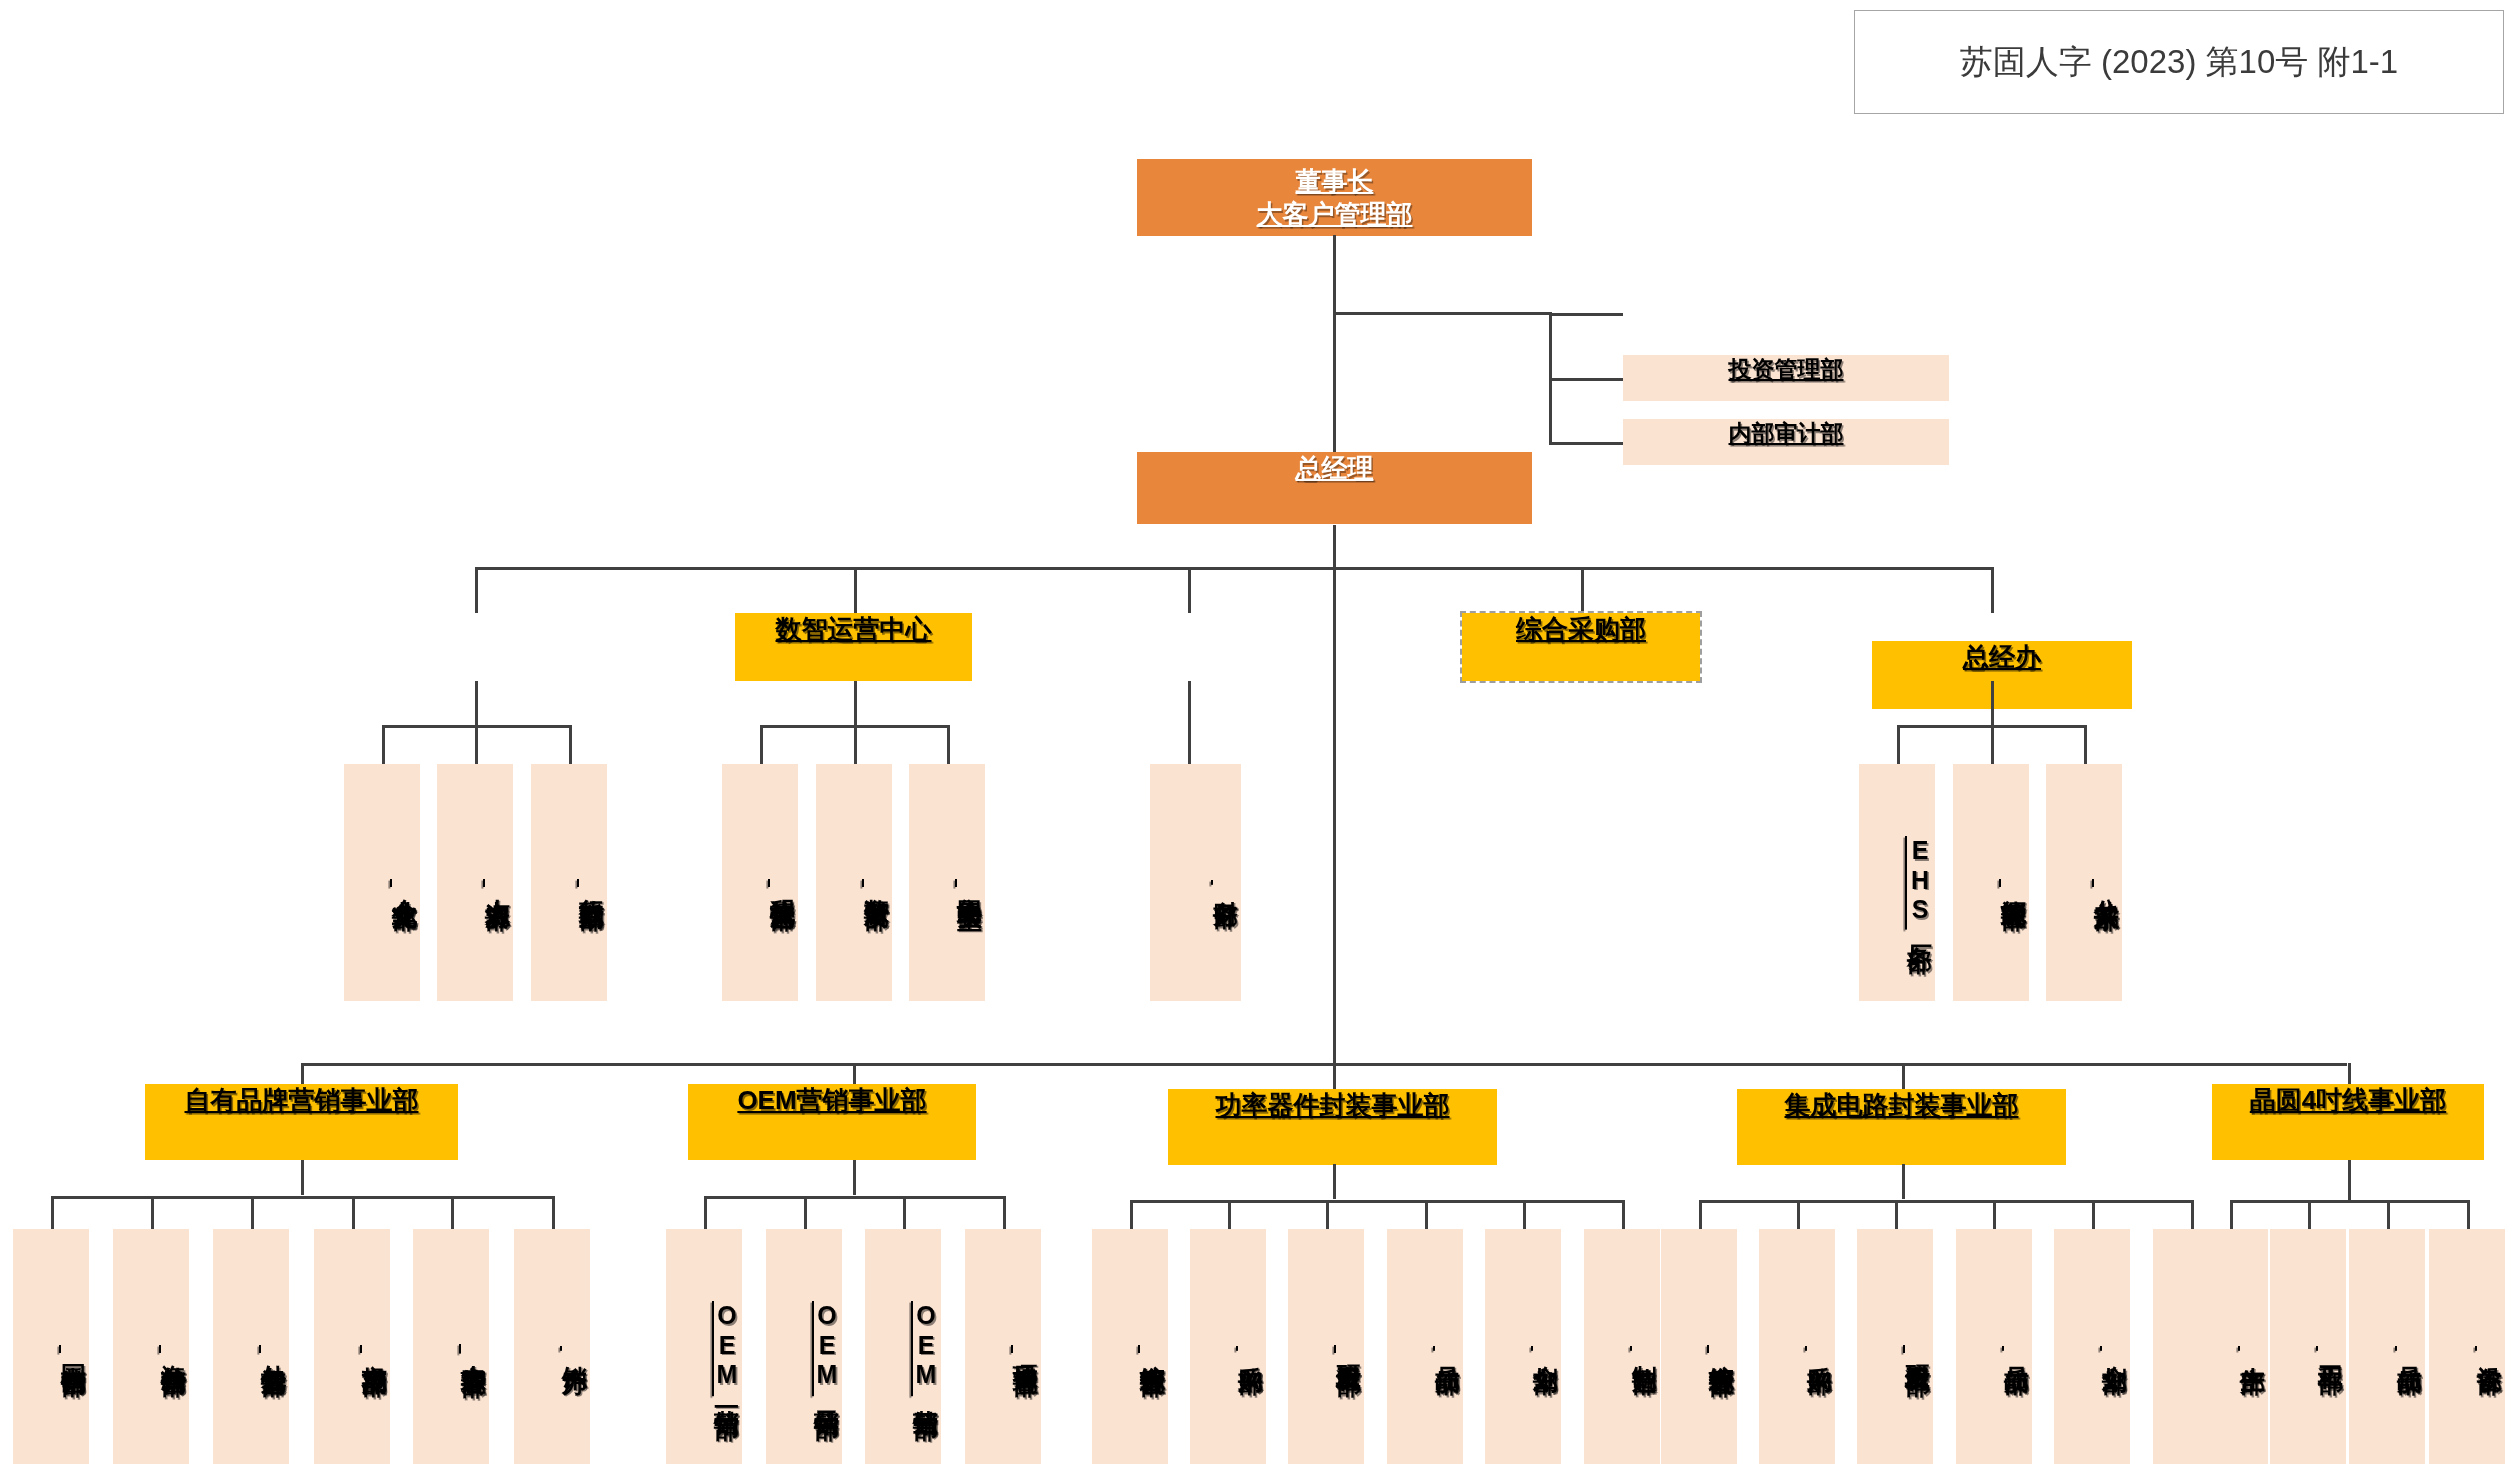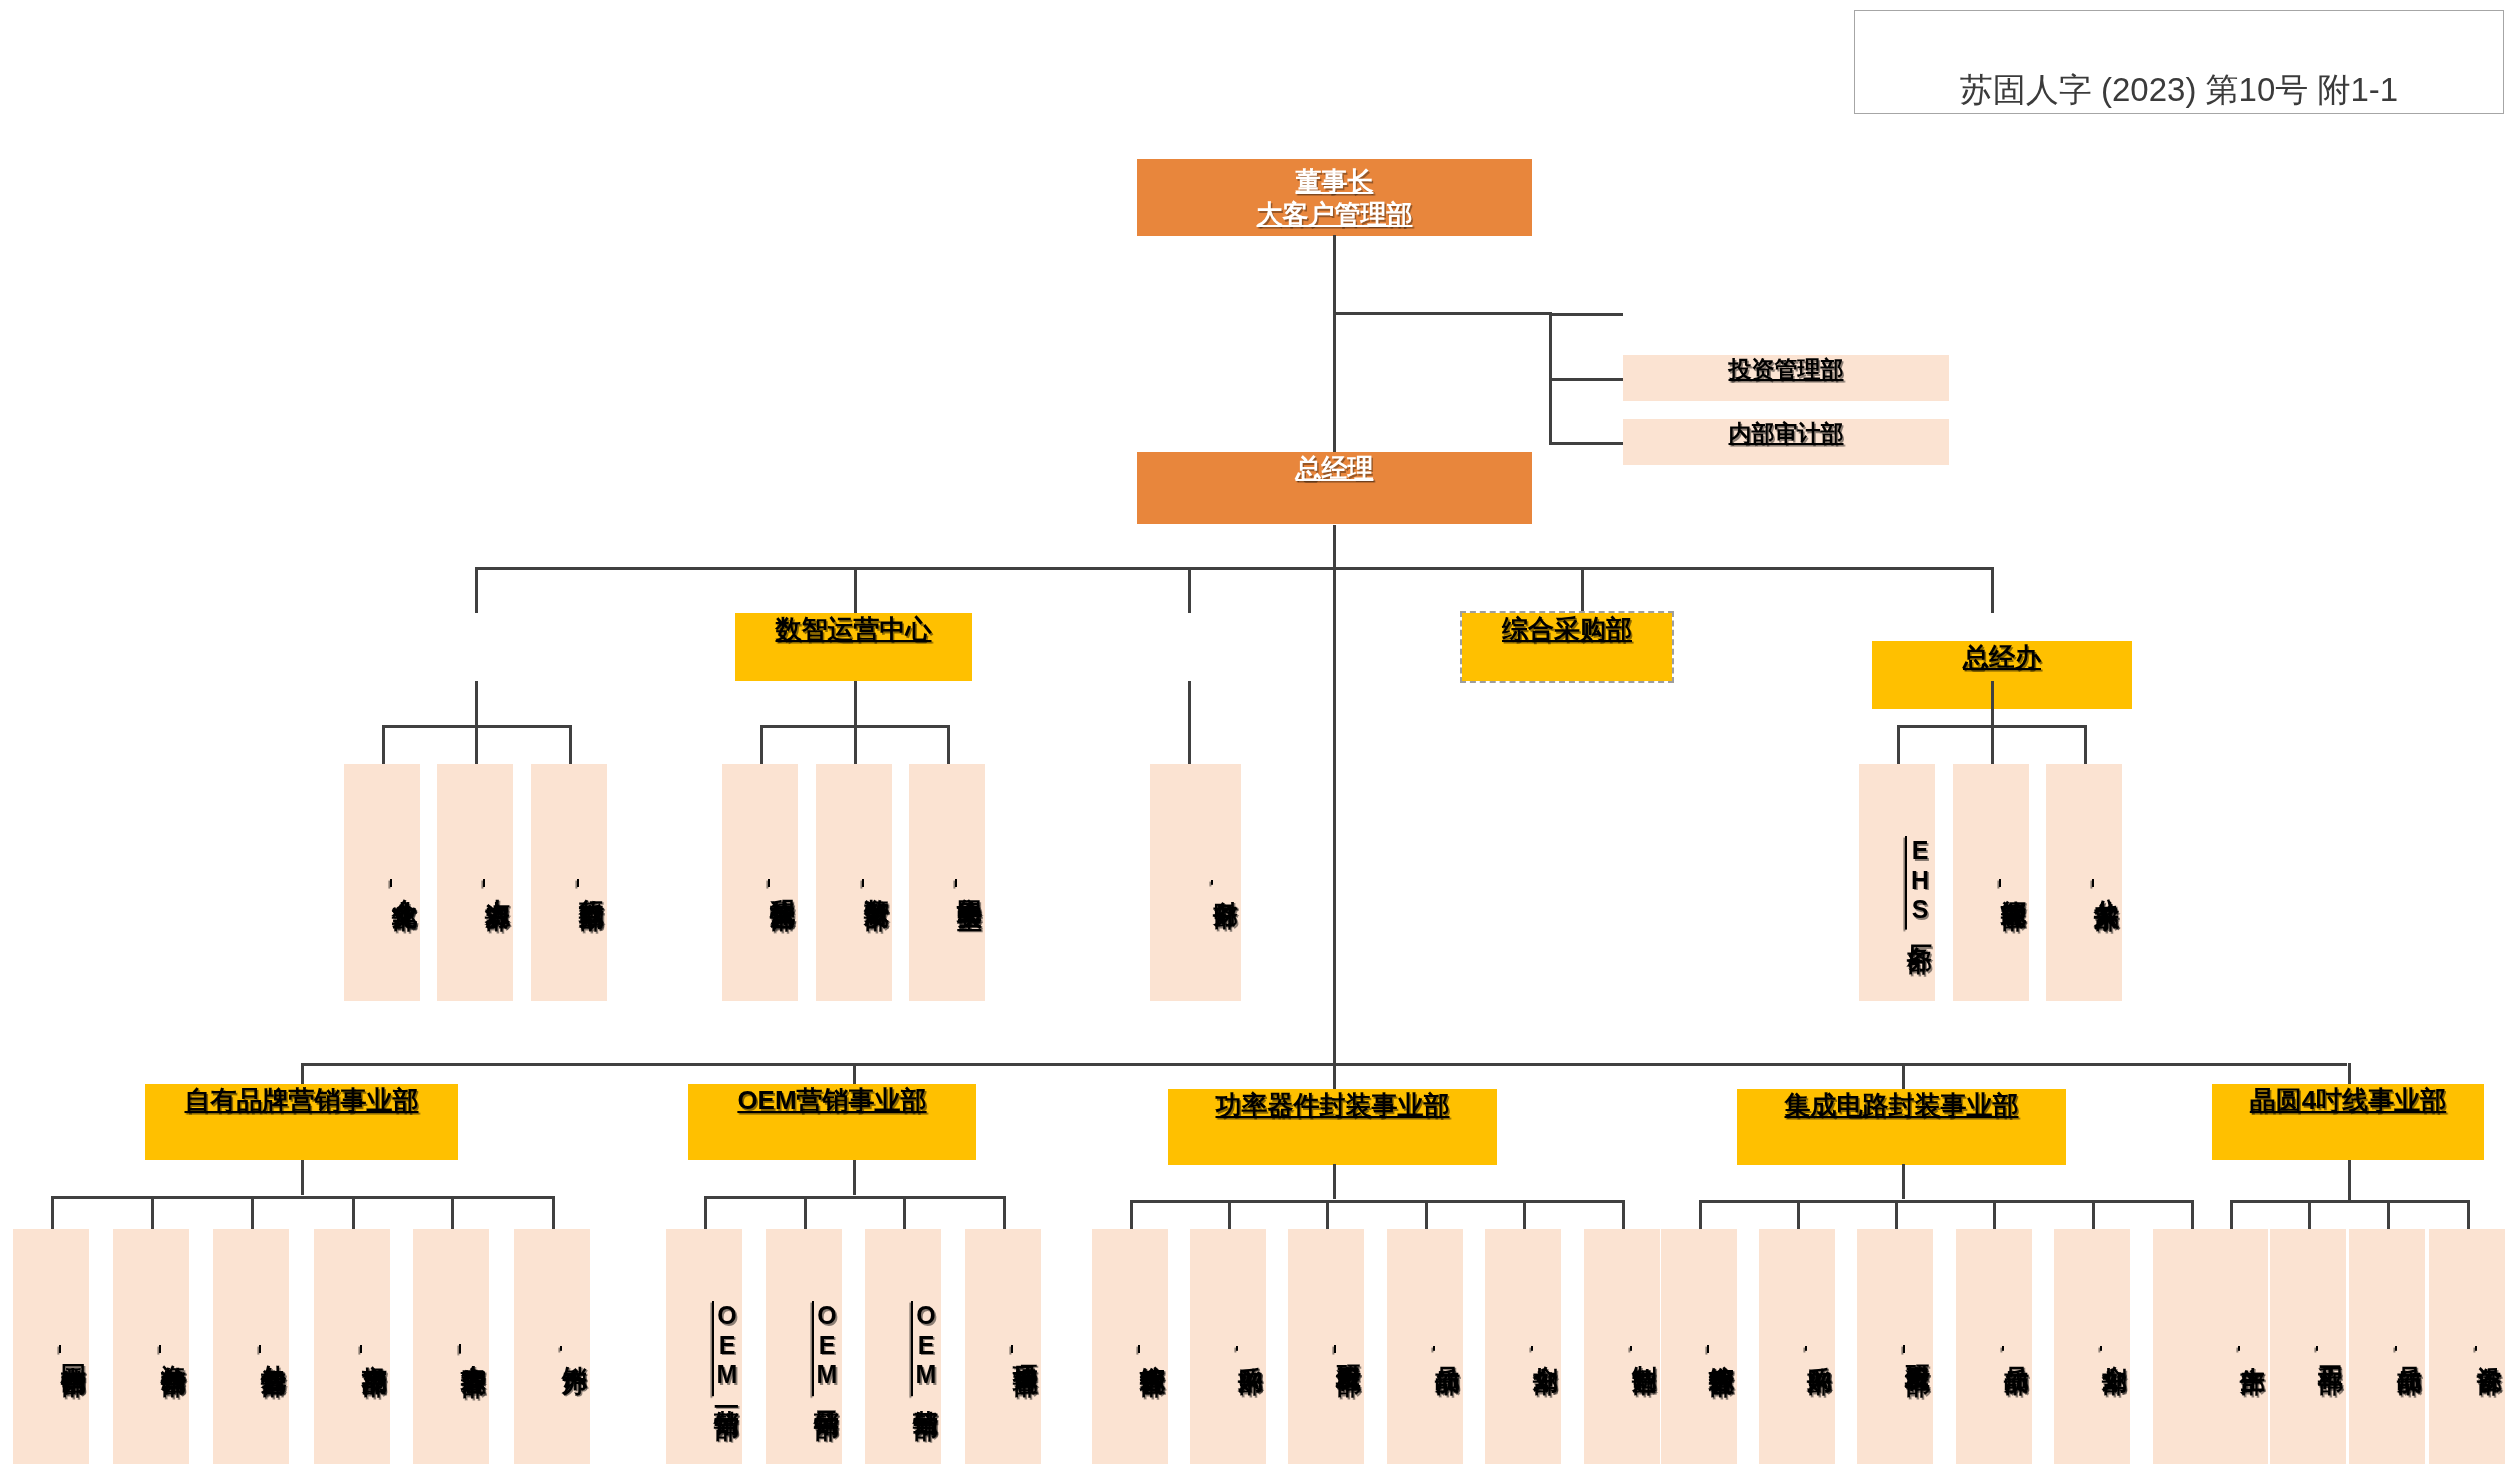--- a/index.html
+++ b/index.html
@@ -18,21 +18,21 @@
     text-align: center;
     font-size: 40px; font-weight: bold; color: #000000;
     letter-spacing: 0.8px;
     white-space: nowrap;
   }
   .doc-number-box {
     position: absolute;
     left: 1854px; top: 10px; width: 650px; height: 104px;
     border: 1.6px solid #a6a6a6;
     background: #ffffff;
-    display: flex; align-items: flex-end; justify-content: center;
+    display: flex; align-items: center; justify-content: center;
     font-size: 33px; color: #3b3b3b;
     white-space: nowrap;
   }
 
   
   .node {
     position: absolute;
     display: flex;
     justify-content: center;
     text-align: center;
@@ -112,21 +112,21 @@
 
   <div class="ln h" style="left:475px; top:567px; width:1516px;"></div>
 
   <div class="ln v" style="left:475px; top:567px; height:46px;"></div>
   <div class="ln v" style="left:854px; top:567px; height:46px;"></div>
   <div class="ln v" style="left:1188px; top:567px; height:46px;"></div>
   <div class="ln v" style="left:1581px; top:567px; height:46px;"></div>
   <div class="ln v" style="left:1991px; top:567px; height:46px;"></div>
 
   <div class="node center" style="left:735px; top:613px; width:237px; height:68px;">数智运营中心</div>
-  <div class="node center selected" style="left:1462px; top:613px; width:210px; height:68px;">综合采购部</div>
+  <div class="node center selected" style="left:1462px; top:613px; width:238px; height:68px;">综合采购部</div>
   <div class="node center" style="left:1872px; top:613px; width:260px; height:68px;margin-top:28px;">总经办</div>
 
   <div class="ln v" style="left:475px; top:681px; height:44px;"></div>
   <div class="ln h" style="left:382px; top:725px; width:187px;"></div>
   <div class="ln v" style="left:382px; top:725px; height:39px;"></div>
   <div class="ln v" style="left:475px; top:725px; height:39px;"></div>
   <div class="ln v" style="left:569px; top:725px; height:39px;"></div>
 
   <div class="node vdept" style="left:344px; top:764px; width:76px; height:237px;">企业文化部</div>
   <div class="node vdept" style="left:437px; top:764px; width:76px; height:237px;">人力资源部</div>

